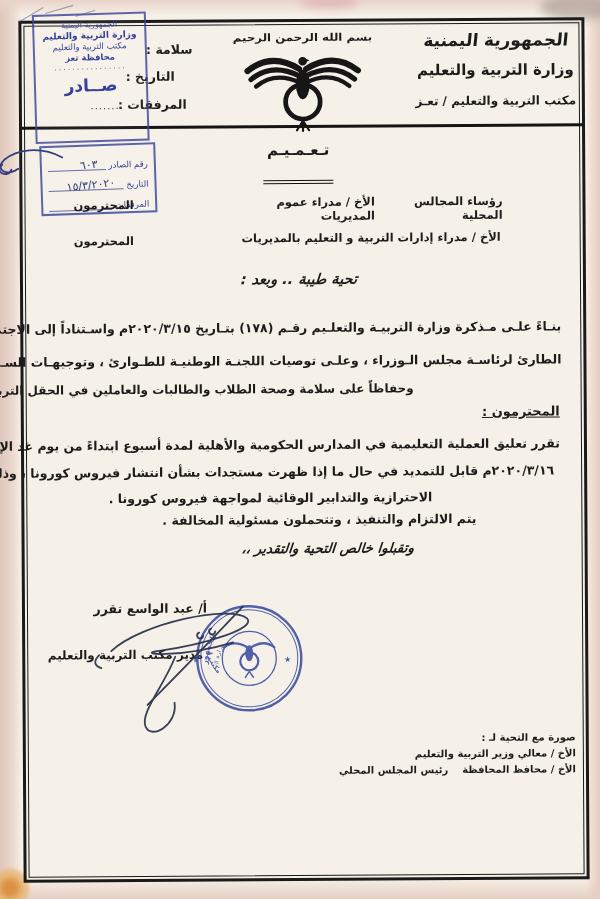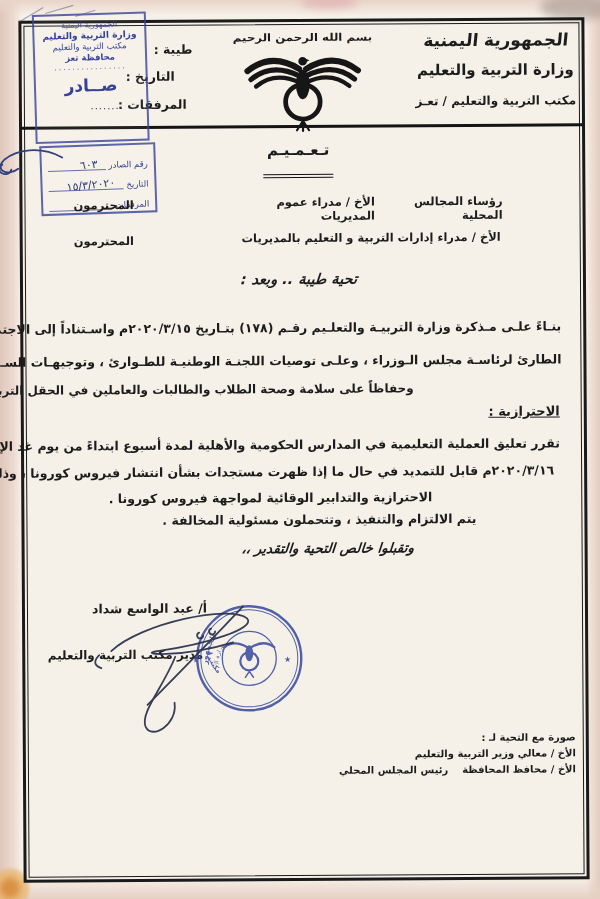--- a/index.html
+++ b/index.html
@@ -52,21 +52,21 @@
   .stamp-upper .sdots { font-size:8px; letter-spacing:2px; opacity:.8; }
   .stamp-upper .sader { font-size:17px; font-weight:bold; letter-spacing:3px; margin-top:4px; }
   .stamp-lower { left:42px; top:143px; width:116px; height:70px; transform:rotate(-1.6deg); padding:4px 6px; }
   .srow { display:flex; align-items:flex-end; gap:3px; height:20px; font-size:8.5px; }
   .srow .lbl { white-space:nowrap; }
   .srow .line { flex:1; border-bottom:1px solid rgba(54,66,152,.75); position:relative; height:14px; }
   .hand { position:absolute; bottom:-2px; right:8px; font-size:11px; color:#2d3a78; transform:rotate(-4deg); white-space:nowrap; }
 
   
   .doc-title { left:240px; top:141px; width:120px; text-align:center; font-size:15px; font-weight:bold; }
-  .doc-title span { position:relative; padding:0 4px 15px; border-bottom:1.5px solid #111; display:inline-block; }
+  .doc-title span { position:relative; padding:0 4px 21px; border-bottom:1.5px solid #111; display:inline-block; }
   .doc-title span::after { content:''; position:absolute; left:0; right:0; bottom:-4px; height:1.2px; background:#111; }
 
   
   .addr1 { right:96px; left:226px; top:195px; display:flex; justify-content:space-between; font-size:11.5px; font-weight:bold; direction:rtl; position:absolute; color:#1c1c1c; }
   .addr2 { right:98px; top:231px; font-size:11.5px; }
   .hon1 { left:75px; top:197px; font-size:11.5px; }
   .hon2 { left:75px; top:233px; font-size:11.5px; }
 
   .greeting { left:190px; top:271px; width:220px; text-align:center; font-size:14.5px; }
 
@@ -131,21 +131,21 @@
         <circle cx="70" cy="60" r="20" stroke-width="5.5"></circle>
         <path d="M70,82 l-7,11 M70,82 l7,11 M70,82 l0,12" stroke-width="2.5"></path>
       </g>
       <g fill="#161616">
         <ellipse cx="70" cy="40" rx="8" ry="17"></ellipse>
         <circle cx="70" cy="13" r="5"></circle>
         <path d="M70,9 l8,3 -8,4 z"></path>
       </g>
     </svg>
 
-    <div class="t b fld-num">طيبة :</div>
+    <div class="t b fld-num">سلامة :</div>
     <div class="t b fld-date">التاريخ :</div>
     <div class="t b fld-att">المرفقات :</div>
     <div class="t fld-dots">........</div>
 
     <div class="stampbox stamp-upper">
       <div class="s1">الجمهورية اليمنية</div>
       <div class="s2">وزارة التربية والتعليم</div>
       <div class="s3">مكتب التربية والتعليم</div>
       <div class="s4">محافظة تعز</div>
       <div class="sdots">................</div>
@@ -196,28 +196,28 @@
     </div>
     <div class="t b hon1">المحترمون</div>
     <div class="t b addr2">الأخ / مدراء إدارات التربية و التعليم بالمديريات</div>
     <div class="t b hon2">المحترمون</div>
 
     <div class="t b script greeting">تحية طيبة .. وبعد :</div>
 
     <div class="t b bl p1l1">بنـاءً علـى مـذكرة وزارة التربيـة والتعلـيم رقـم (١٧٨) بتـاريخ ٢٠٢٠/٣/١٥م واسـتناداً إلى الاجتمـاع</div>
     <div class="t b bl p1l2">الطارئ لرئاسـة مجلس الـوزراء ، وعلـى توصيات اللجنـة الوطنيـة للطـوارئ ، وتوجيهـات السـلطة المحليـة ،</div>
     <div class="t b bl p1l3">وحفاظاً على سلامة وصحة الطلاب والطالبات والعاملين في الحقل التربوي والتعليمي.</div>
-    <div class="t b aleyhi">الاحترازية :</div>
+    <div class="t b aleyhi">المحترمون :</div>
     <div class="t b bl p2l1">تقرر تعليق العملية التعليمية في المدارس الحكومية والأهلية لمدة أسبوع ابتداءً من يوم غد الإثنين تاريخ</div>
     <div class="t b bl p2l2">٢٠٢٠/٣/١٦م قابل للتمديد في حال ما إذا ظهرت مستجدات بشأن انتشار فيروس كورونا ، وذلك ضمن الإجراءات</div>
     <div class="t b bl p2l3">الاحترازية والتدابير الوقائية لمواجهة فيروس كورونا .</div>
     <div class="t b bl compl">يتم الالتزام والتنفيذ ، وتتحملون مسئولية المخالفة .</div>
     <div class="t b script closing">وتقبلوا خالص التحية والتقدير ،،</div>
 
-    <div class="t b sig-name">أ/ عبد الواسع شداد</div>
+    <div class="t b sig-name">أ/ عبد الواسع تقرر</div>
     <div class="t b sig-title">مدير مكتب التربية والتعليم</div>
 
     <svg class="seal-svg" viewBox="0 0 110 110">
       <defs>
         <path id="sealTop" d="M13,60 A42,42 0 1 1 97,60"></path>
         <path id="sealMid" d="M24,61 A31,31 0 1 1 86,61"></path>
         <path id="sealBot" d="M13,50 A43,43 0 0 0 97,50"></path>
       </defs>
       <g stroke="#3c4da1" fill="none">
         <circle cx="55" cy="55" r="52" stroke-width="2.4"></circle>

